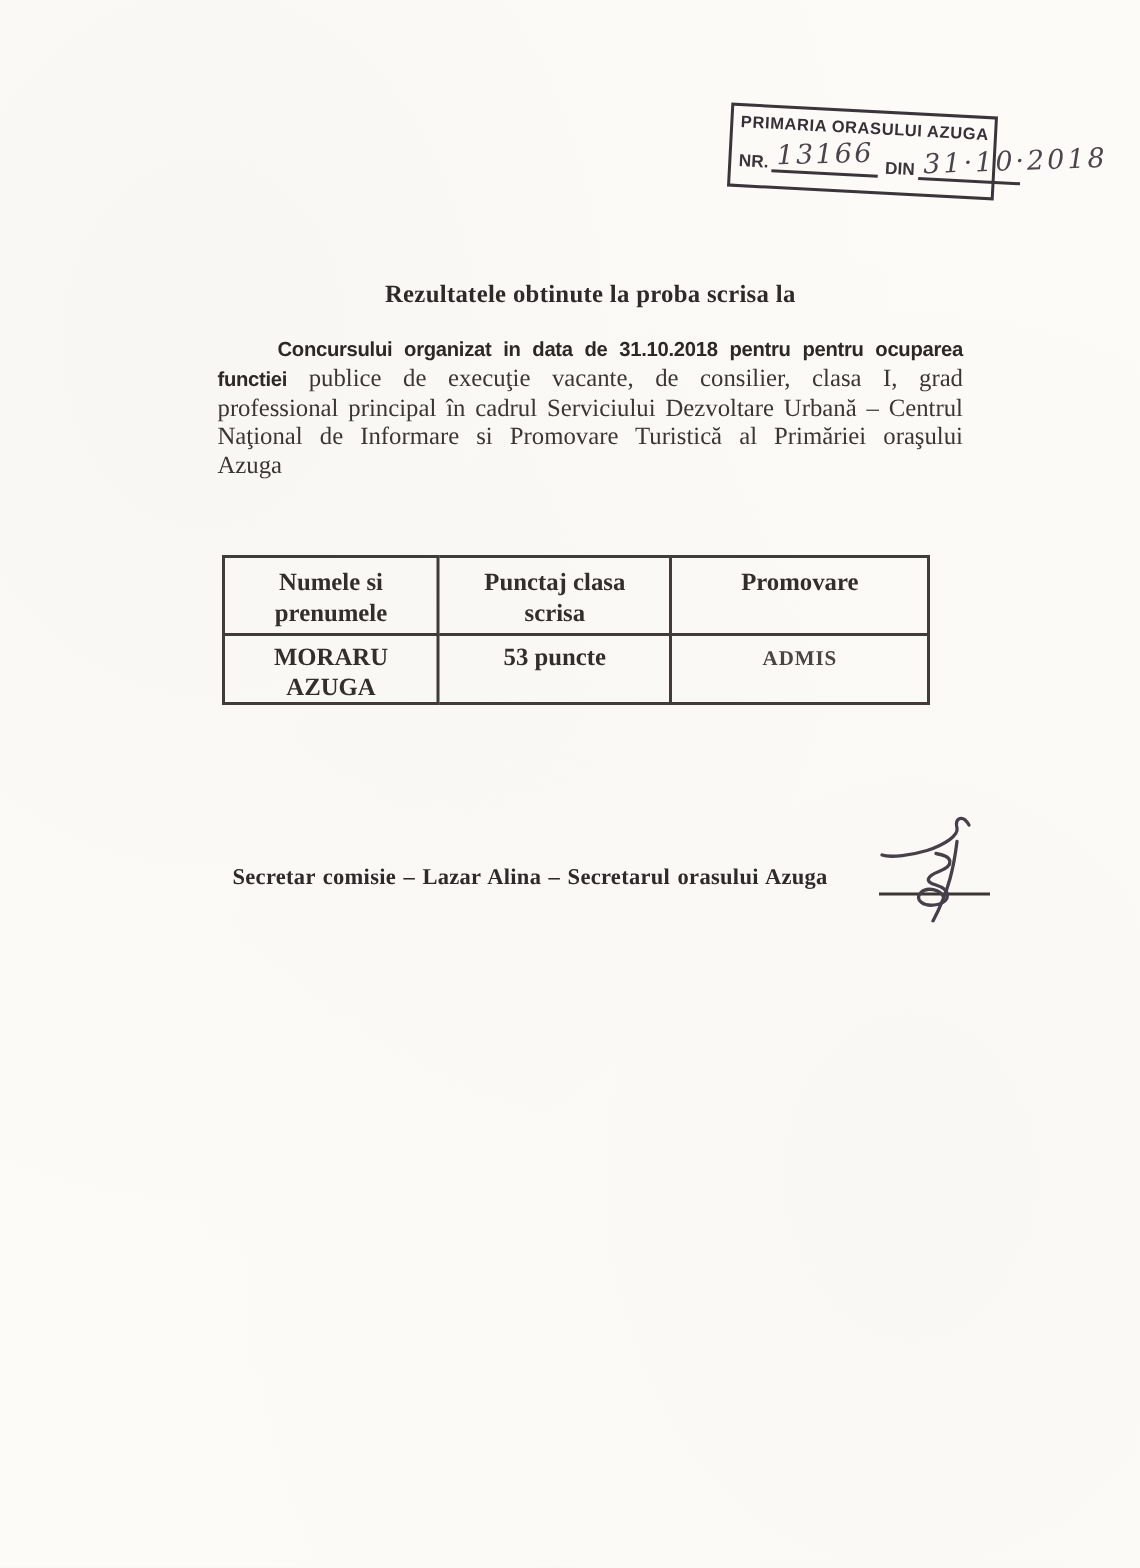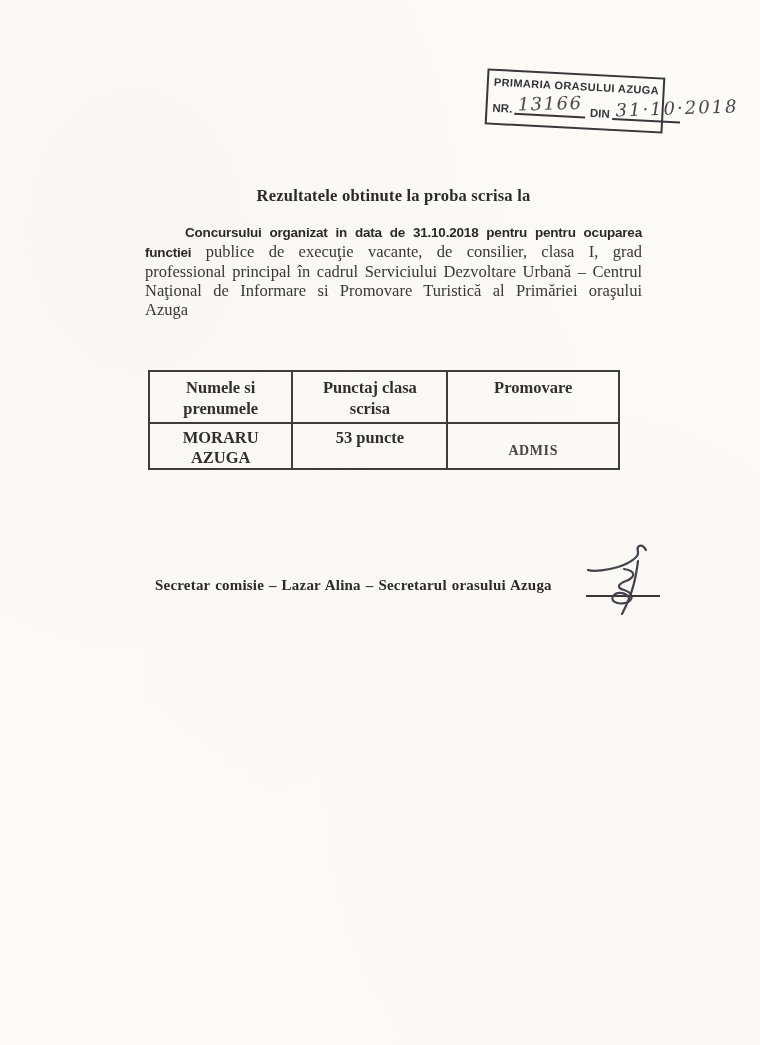--- a/index.html
+++ b/index.html
@@ -135,21 +135,21 @@
   .results-table td {
     height: 43px;
     font-size: 16.5px;
     line-height: 20px;
     padding: 4px 20px 0 20px;
   }
   .results-table td.result-cell {
     font-size: 14px;
     letter-spacing: 0.6px;
     color: #4a4542;
-    padding-top: 17px;
+    padding-top: 6px;
     text-align: center;
   }
 
   
   .signature-label {
     position: absolute;
     left: 155px; top: 577px;
     font-weight: bold;
     font-size: 15px;
     letter-spacing: 0.2px;

